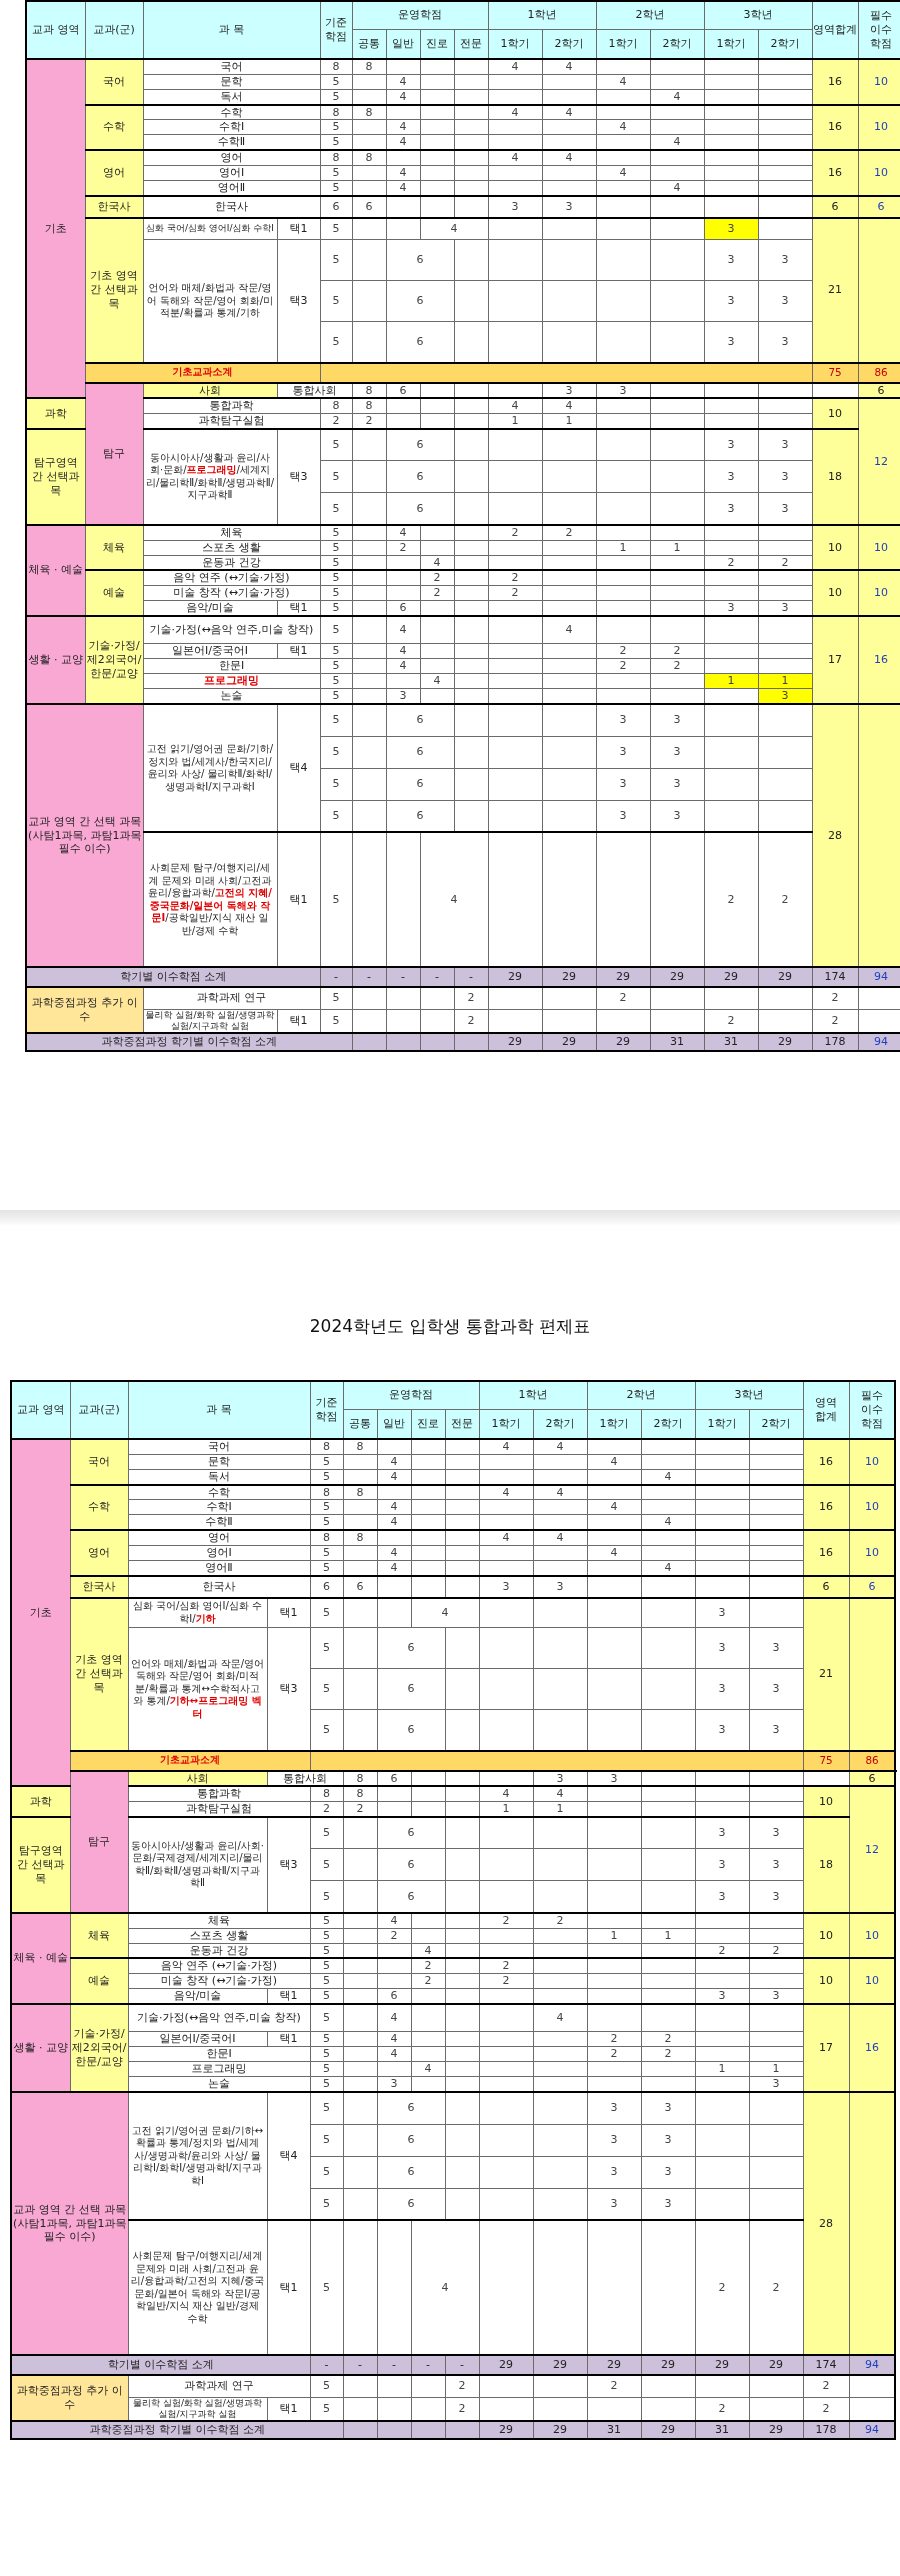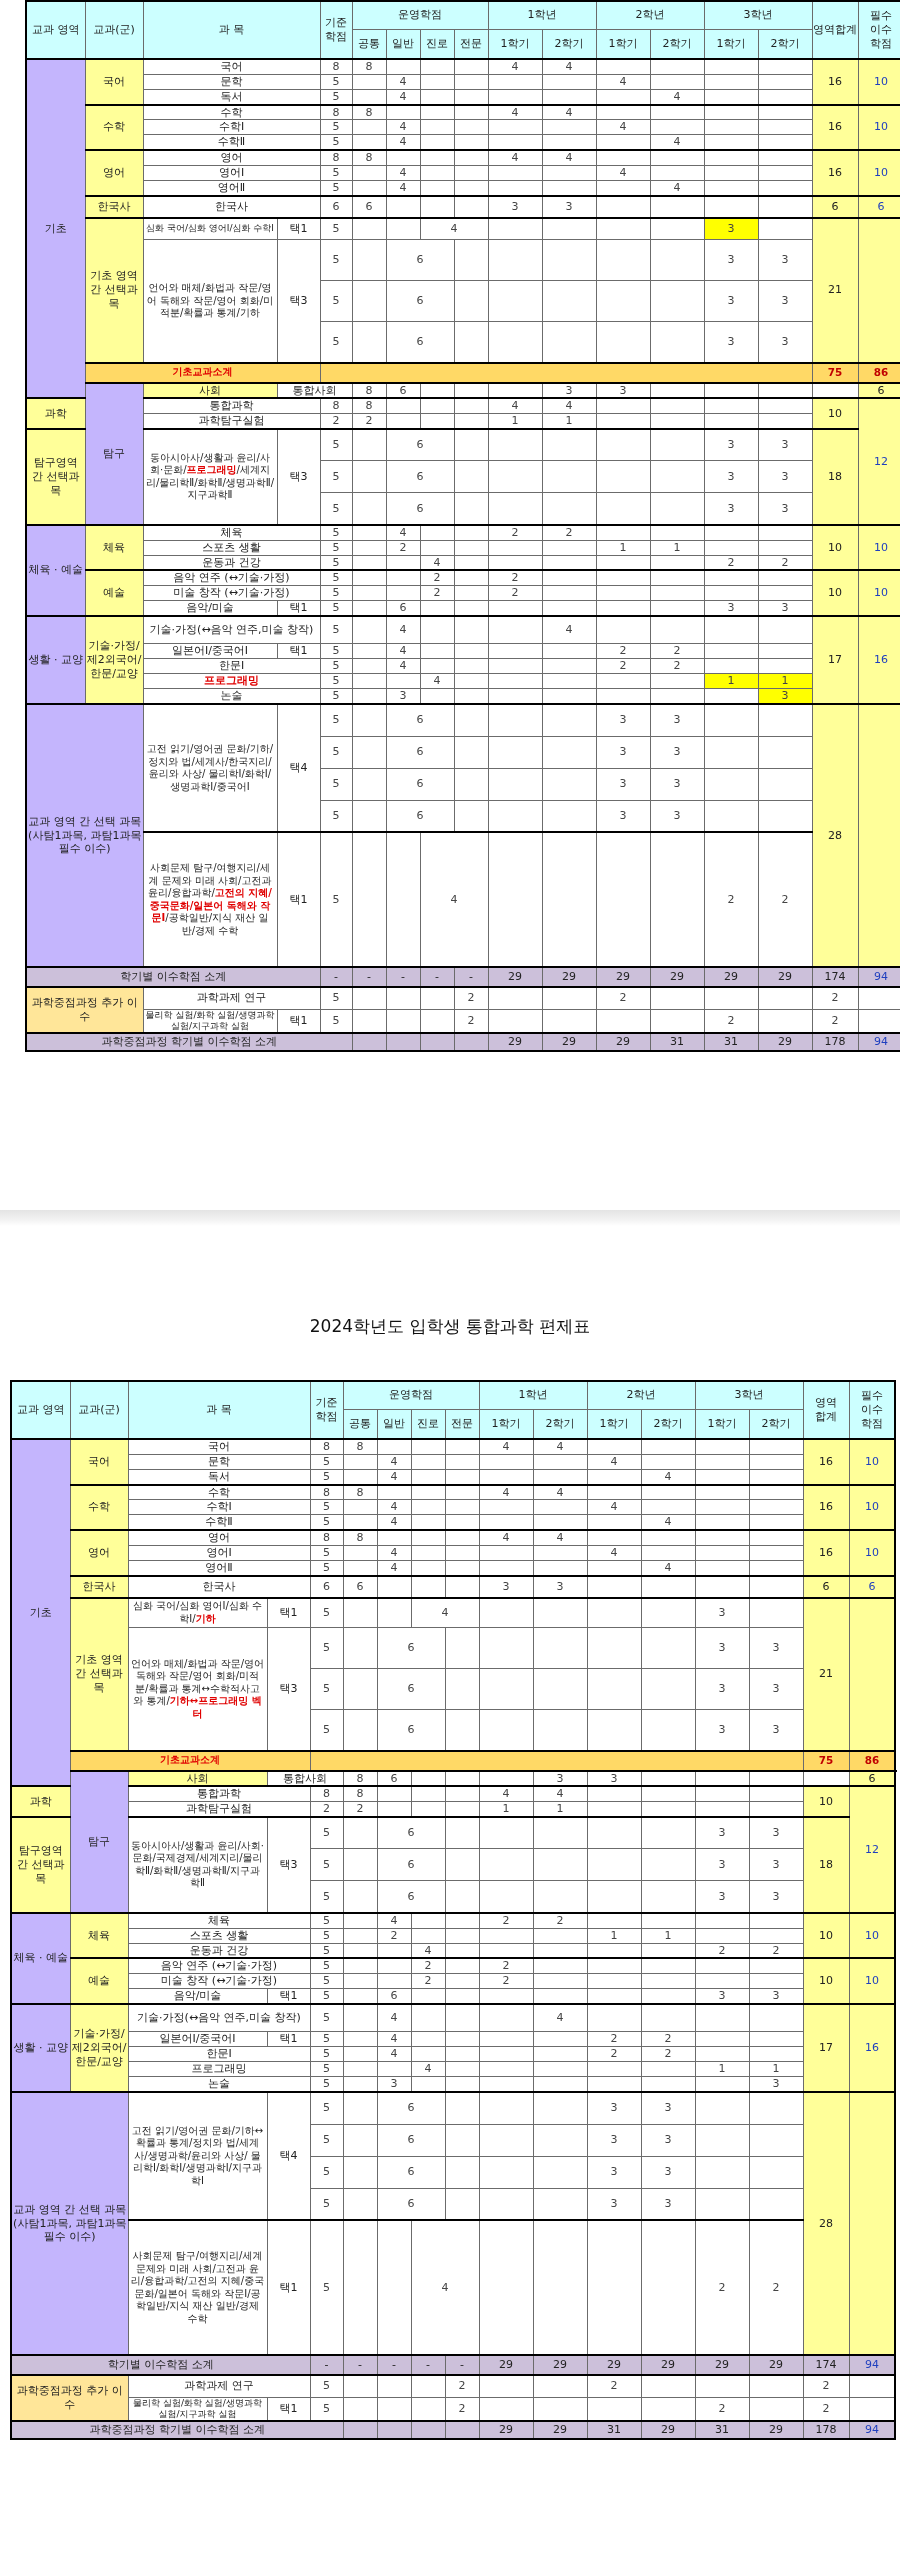--- a/index.html
+++ b/index.html
@@ -9,35 +9,35 @@
   .t2023 .title { padding-top: 5px; height: 57px; }
   .t2024 .title { padding-top: 30px; height: 65px; }
   .divider-band { height: 16px; background: linear-gradient(#e4e4e4, #f2f2f2 60%, #ffffff); margin-top: 158px; margin-bottom: 59px; }
   table.cur { border-collapse: collapse; table-layout: fixed; font-size: 10.4px; }
   .t2023 table.cur { margin-left: 25px; width: 864px; }
   .t2024 table.cur { margin-left: 10px; width: 879px; }
   table.cur td, table.cur th { border: 1px solid #6b6b6b; padding: 0; text-align: center; vertical-align: middle; line-height: 1.25; overflow: hidden; }
   table.cur th { background: #ccffff; font-weight: normal; color: #222; font-size: 11px; }
   table.cur { border: 2px solid #000; }
   .hdr-bottom th { border-bottom: 2px solid #000; }
-  td.area { background: #c4b5fd; font-size: 11px; }
+  td.area { background: #f9a8d4; font-size: 11px; }
   td.group { background: #ffff99; font-size: 11px; }
   td.sum { background: #ffff99; font-size: 11px; color: #222; }
   td.req { background: #ffff99; font-size: 11px; color: #1f3fbf; }
   td.subj { background: #fff; font-size: 11px; }
   td.subj.small { font-size: 9px; }
   td.subj.multi { font-size: 10px; padding: 0 2px; }
   td.choose { font-size: 11px; }
   td.num { color: #444; font-size: 11px; }
   td.hl { background: #ffff00; }
   .red { color: #e00000; font-weight: bold; }
   tr.sectop td { border-top: 2px solid #000; }
   tr.subtotal td { background: #ffd966; }
   tr.subtotal td.label { color: #e00000; font-weight: bold; font-size: 10px; }
-  tr.subtotal td.v { color: #c00000; font-weight: bold; }
+  tr.subtotal td.v { color: #c00000; font-weight: normal; }
   tr.grand td { background: #ccc0da; font-size: 11px; }
   tr.grand td.blue { color: #1f3fbf; }
   td.addarea { background: #ffe699; font-size: 11px; }
 </style>
 </head>
 <body>
 
 <div class="page">
 
   <section class="t2023">
@@ -551,21 +551,21 @@
             <td class="num"></td>
             <td class="num"></td>
             <td class="num"></td>
             <td class="num"></td>
             <td class="num"></td>
             <td class="num"></td>
             <td class="num hl">3</td>
           </tr>
           <tr class="sectop" style="height: 32px;">
             <td class="area" rowspan="5" colspan="2">교과 영역 간 선택 과목<br>(사탐1과목, 과탐1과목 필수 이수)</td>
-            <td class="subj multi" rowspan="4">고전 읽기/영어권 문화/기하/정치와 법/세계사/한국지리/윤리와 사상/ 물리학Ⅰ/화학Ⅰ/생명과학Ⅰ/중국어Ⅰ</td>
+            <td class="subj multi" rowspan="4">고전 읽기/영어권 문화/기하/정치와 법/세계사/한국지리/윤리와 사상/ 물리학Ⅱ/화학Ⅰ/생명과학Ⅰ/지구과학Ⅰ</td>
             <td class="choose" rowspan="4">택4</td>
             <td class="num">5</td>
             <td class="num"></td>
             <td class="num" colspan="2">6</td>
             <td class="num"></td>
             <td class="num"></td>
             <td class="num"></td>
             <td class="num">3</td>
             <td class="num">3</td>
             <td class="num"></td>

